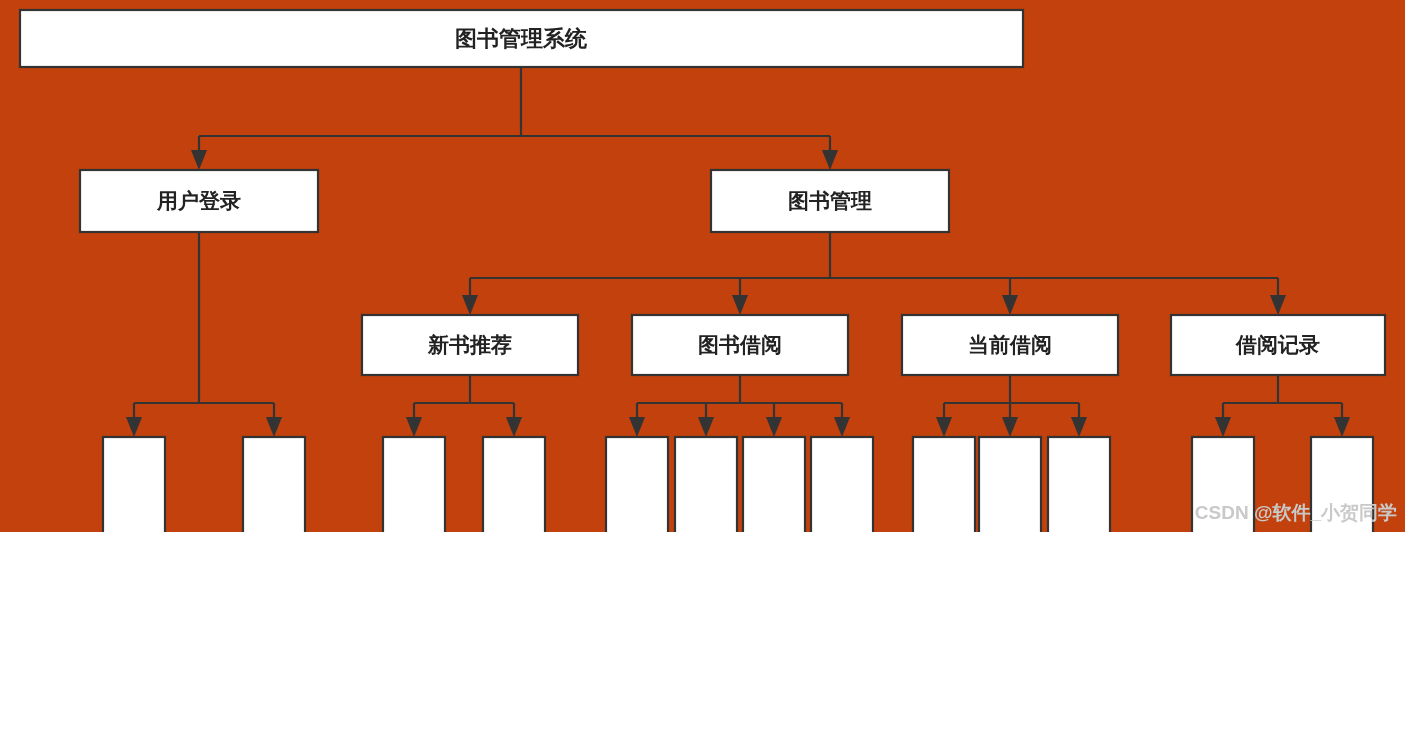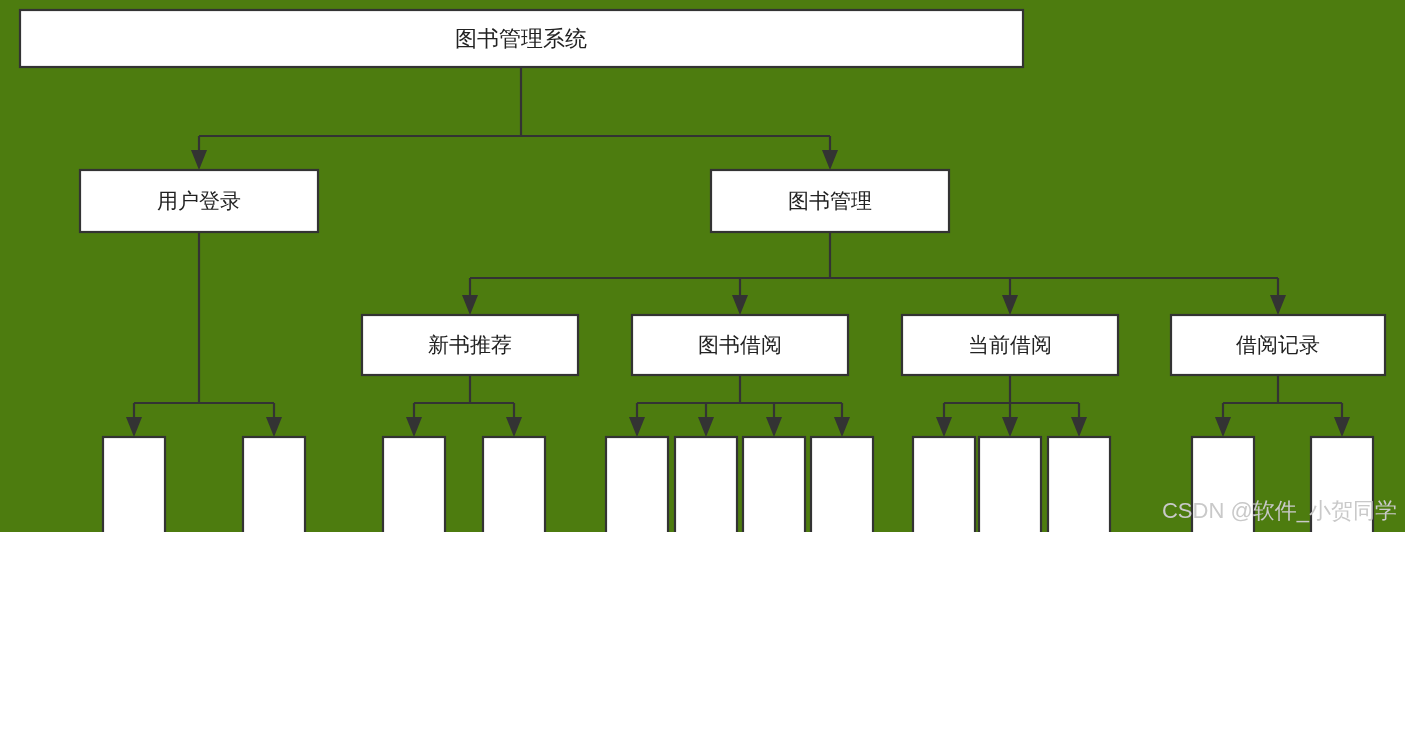--- a/index.html
+++ b/index.html
@@ -8,22 +8,23 @@
     padding: 0;
     background: #ffffff;
   }
   body {
     font-family: "Liberation Sans", "DejaVu Sans", sans-serif;
   }
   #diagram-root {
     position: relative;
     width: 1405px;
     height: 532px;
-    background: #4d7c0f;
+    background: #c2410c;
     overflow: hidden;
+    font-weight: bold;
   }
   svg#flowchart {
     position: absolute;
     top: 0;
     left: 0;
     width: 1405px;
     height: 747px;
     display: block;
   }
   .node-box {
@@ -70,21 +71,21 @@
     text-align: center;
     white-space: nowrap;
     pointer-events: none;
     user-select: none;
   }
   .watermark {
     position: absolute;
     right: 8px;
     bottom: 6px;
     font-family: "Liberation Sans", "DejaVu Sans", sans-serif;
-    font-size: 22px;
+    font-size: 19px;
     color: #c9c9c9;
     white-space: nowrap;
     user-select: none;
   }
 </style>
 </head>
 <body>
 
 <div id="diagram-root">
 

